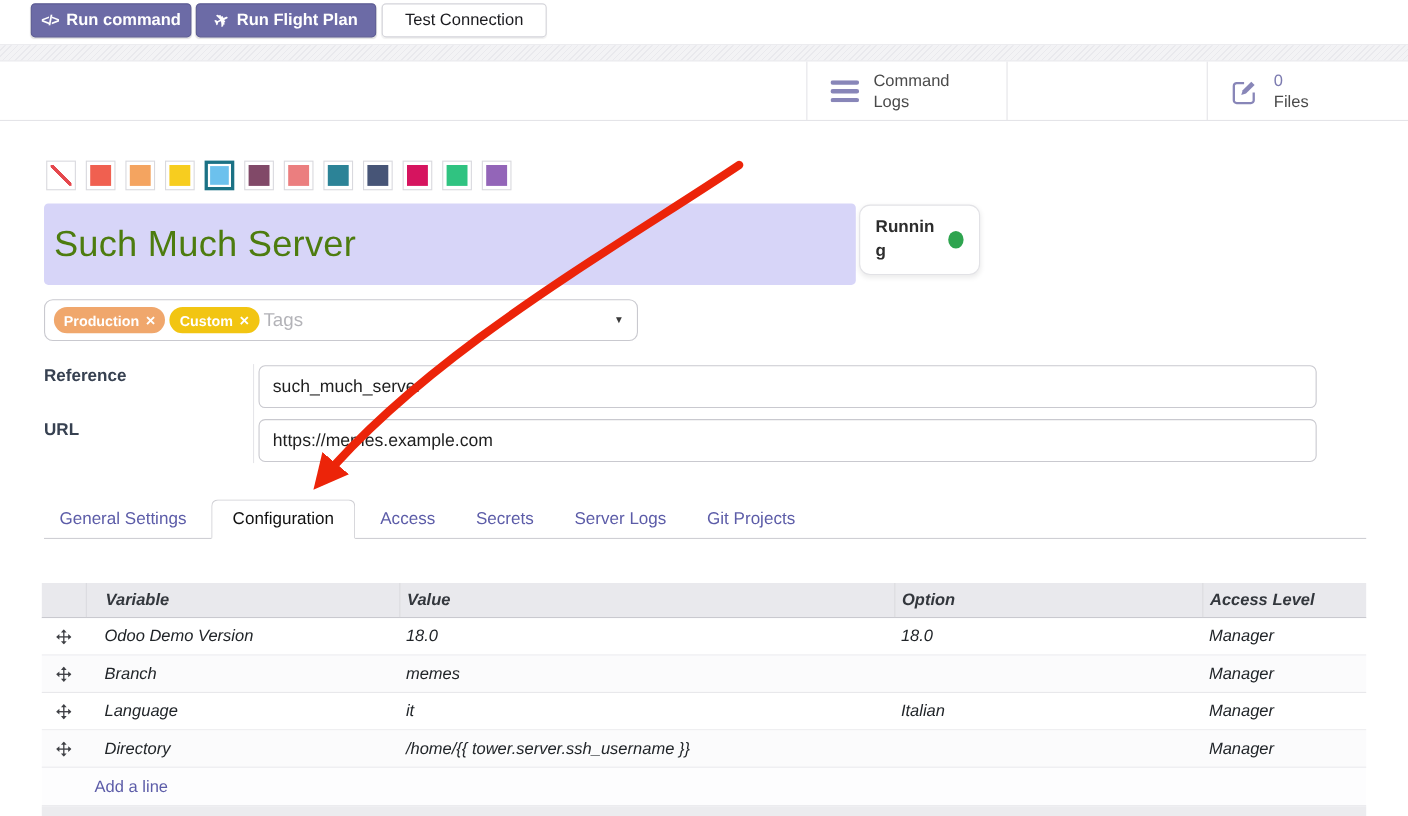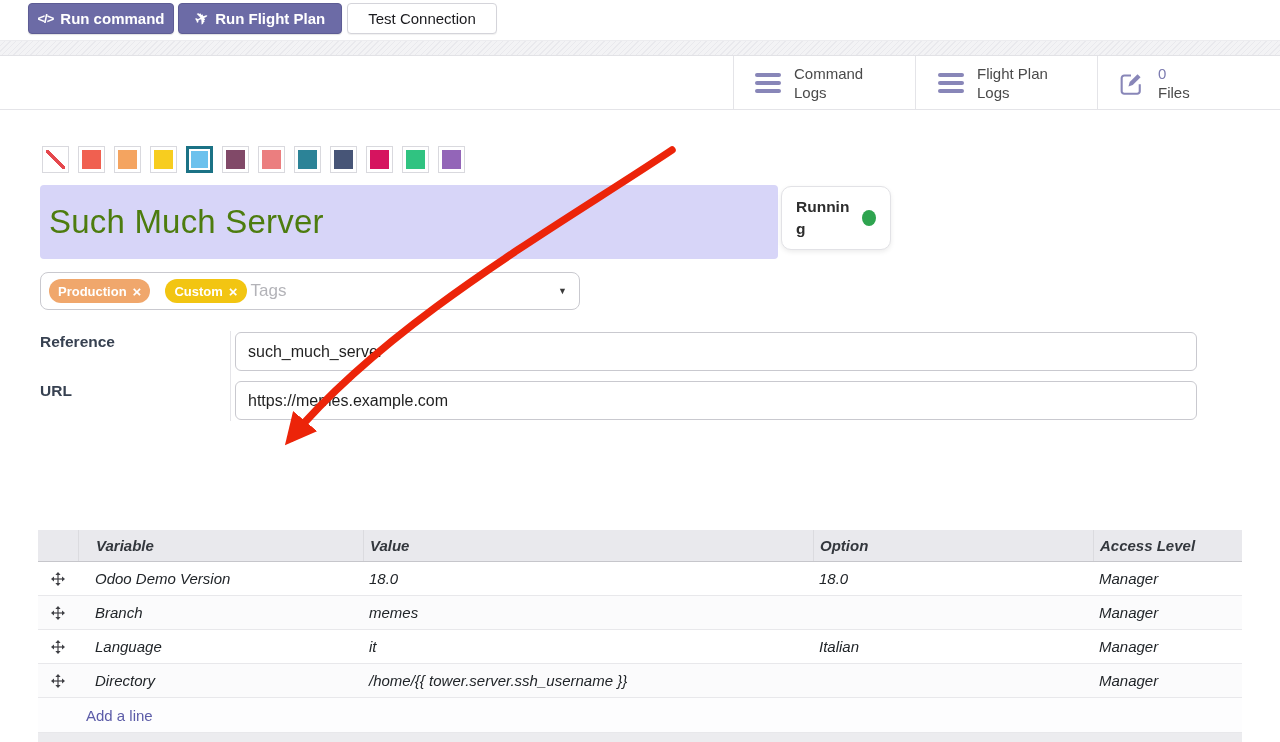--- a/index.html
+++ b/index.html
@@ -50,21 +50,21 @@
                  border:1px solid #E2E2E6; border-radius:10px; box-shadow:0 2px 5px rgba(0,0,0,.08);
                  display:flex; align-items:center; padding:0 14px; justify-content:space-between; }
   .status-text { width:54px; font-size:15.5px; font-weight:700; color:#2D2D2D; line-height:1.4;
                  word-break:break-all; }
   .status-dot { width:14px; height:16px; border-radius:50%; }
 
   
   .tags-box { position:absolute; left:40px; top:272px; width:540px; height:38px;
               border:1px solid #C9C9CF; border-radius:8px; background:#fff;
               display:flex; align-items:center; padding:0 12px 0 8px; cursor:pointer; }
-  .tags-list { display:flex; gap:15px; align-items:flex-end; }
+  .tags-list { display:flex; gap:4px; align-items:flex-end; }
   .pill { display:inline-flex; align-items:center; gap:6px; height:24px; border-radius:12px;
           padding:0 9px; color:#fff; font-weight:700; font-size:13px; }
   .pill-x { font-size:15px; font-weight:700; line-height:1; cursor:pointer; }
   .tags-ph { color:#B3B3B8; font-size:17px; margin-left:4px; flex:1; }
   .caret { font-size:9px; color:#3A3A3A; }
 
   
   .field-label { position:absolute; left:40px; font-size:15.5px; font-weight:700; color:#374151; }
   .field-divider { position:absolute; left:230px; top:331px; width:1px; height:90px; background:#E5E5E9; }
   .text-input { position:absolute; left:235px; width:962px; height:39px; border:1px solid #C9C9CF;
@@ -127,28 +127,20 @@
 
     <div class="stat-btn" style="left:755px;">
       <svg class="bars-icon" width="26" height="20" viewBox="0 0 26 20">
         <rect x="0" y="0" width="26" height="4" rx="2"></rect>
         <rect x="0" y="8" width="26" height="4" rx="2"></rect>
         <rect x="0" y="16" width="26" height="4" rx="2"></rect>
       </svg>
       <div class="stat-label" style="width:92px;">Command Logs</div>
     </div>
 
-    <div class="stat-btn" style="left:938px;">
-      <svg class="bars-icon" width="26" height="20" viewBox="0 0 26 20">
-        <rect x="0" y="0" width="26" height="4" rx="2"></rect>
-        <rect x="0" y="8" width="26" height="4" rx="2"></rect>
-        <rect x="0" y="16" width="26" height="4" rx="2"></rect>
-      </svg>
-      <div class="stat-label" style="width:80px;">Flight Plan Logs</div>
-    </div>
 
     <div class="stat-btn" style="left:1117px;">
       <svg width="28" height="28" viewBox="0 0 24 24" fill="none" stroke="#8886B8" stroke-width="1.8">
         <path d="M19.5 13 V19 a2.2 2.2 0 0 1 -2.2 2.2 H6.2 A2.2 2.2 0 0 1 4 19 V7.8 a2.2 2.2 0 0 1 2.2 -2.2 H12"></path>
         <path d="M9.8 14.9 L10.9 11.2 L17.6 4.5 L20.2 7.1 L13.5 13.8 Z" fill="#8886B8" stroke="none"></path>
       </svg>
       <div>
         <div class="stat-num">0</div>
         <div class="stat-label">Files</div>
       </div>
@@ -217,20 +209,28 @@
     <div class="tags-ph">Tags</div>
     <div class="caret">▼</div>
   </div>
 
   <div class="field-divider"></div>
   <div class="field-label" style="top:333px;">Reference</div>
   <input class="text-input" style="top: 332px;" value="such_much_server">
   <div class="field-label" style="top:382px;">URL</div>
   <input class="text-input" style="top: 381px;" value="https://memes.example.com">
 
+  <div class="tabs">
+      <div class="tab">General Settings</div>
+      <div class="tab active">Configuration</div>
+      <div class="tab">Access</div>
+      <div class="tab">Secrets</div>
+      <div class="tab">Server Logs</div>
+      <div class="tab">Git Projects</div>
+    </div>
 
   <div class="table">
     <div class="thead">
       <div></div>
       <div class="h-variable">Variable</div>
       <div>Value</div>
       <div>Option</div>
       <div>Access Level</div>
     </div>
     <div>

